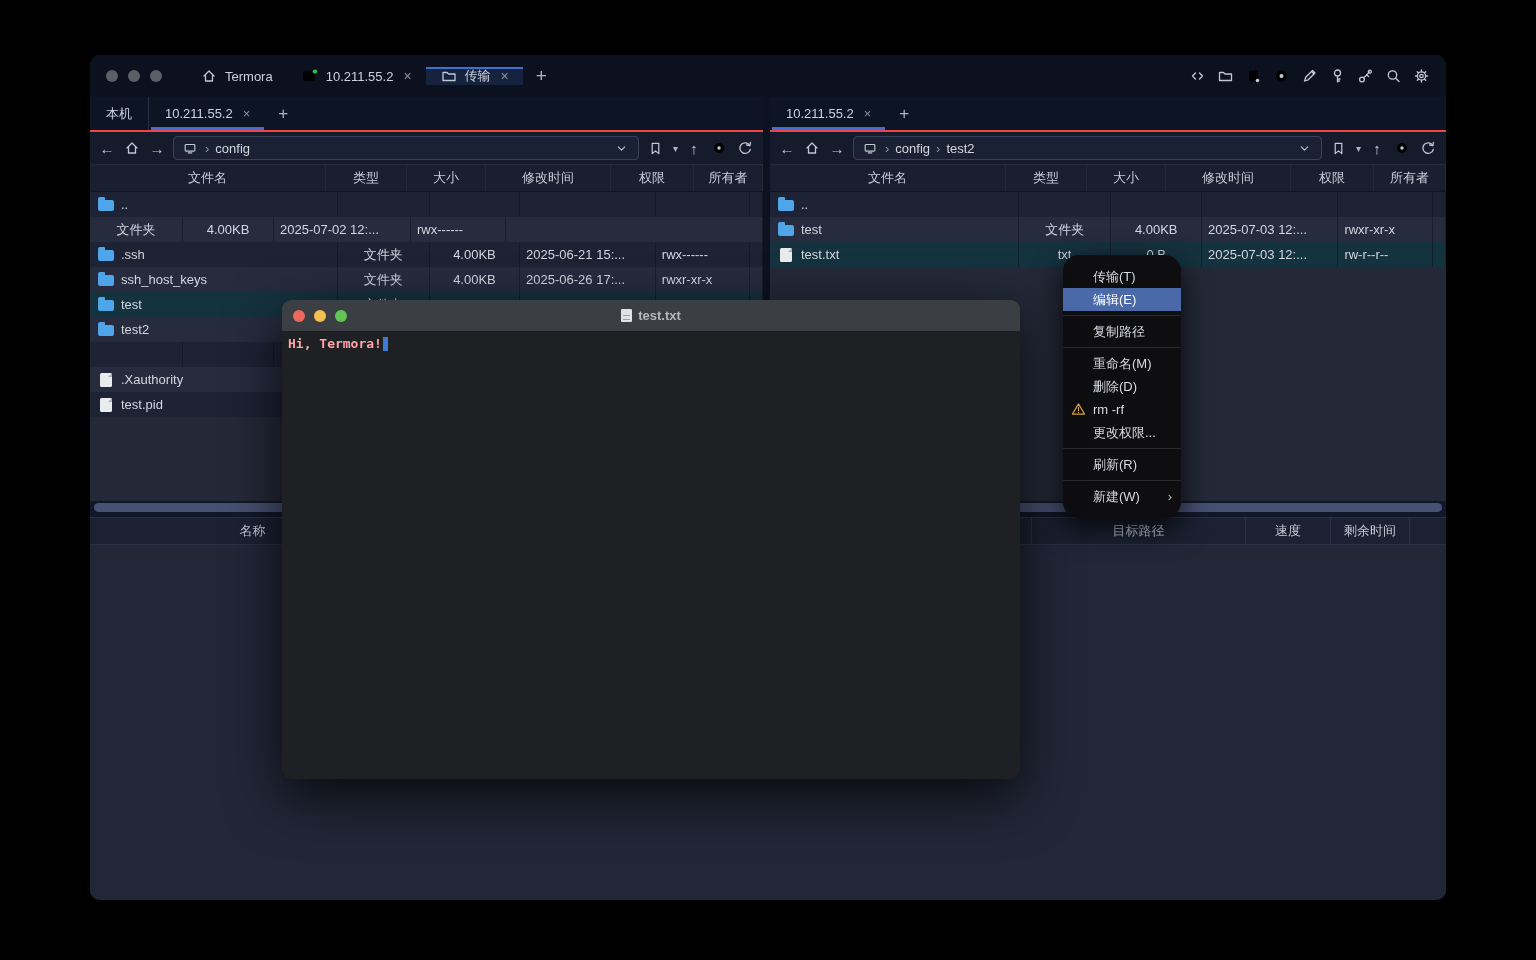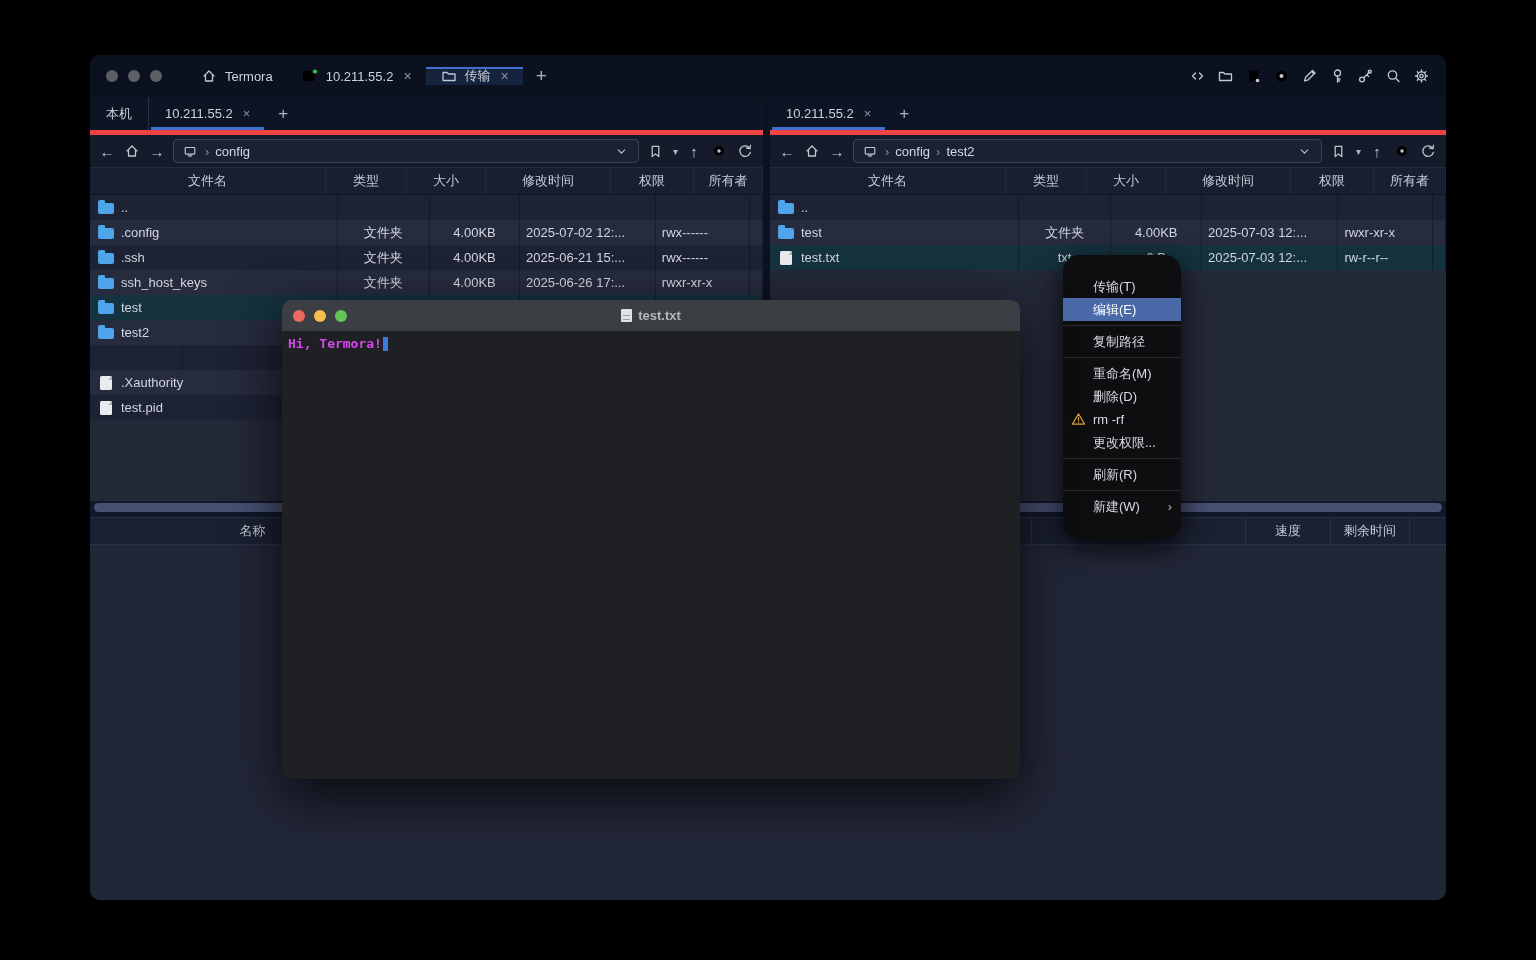--- a/index.html
+++ b/index.html
@@ -16,21 +16,21 @@
   .mtab.active{background:#16233f;box-shadow:inset 0 2px 0 #3f6fd1}
   .mplus{display:flex;align-items:center;padding:0 13px;color:#aeb4c2;font-size:19px}
   .right-icons{margin-left:auto;display:flex;align-items:center;gap:10px;padding-right:16px}
   .ricon{display:flex;align-items:center;justify-content:center;width:18px;height:18px}
   svg.ico{stroke:#c3c8d2;fill:none;stroke-width:1.3;stroke-linecap:round;stroke-linejoin:round}
   
   .panel{position:absolute;top:42px;height:404px;background:#242938;overflow:hidden}
   .panel.left{left:0;width:673px}
   .panel.right{left:680px;width:676px}
   .panel-gap{position:absolute;left:673px;top:42px;width:7px;height:404px;background:#0c1220}
-  .ptabs{height:33px;background:#0d1424;display:flex;align-items:stretch;border-bottom:5px solid #ef4444}
+  .ptabs{height:33px;background:#0d1424;display:flex;align-items:stretch;border-bottom:2px solid #ef4444}
   .ptab{display:flex;align-items:center;gap:8px;padding:0 16px;font-size:13px;color:#ccd2dc;position:relative}
   .ptab .x{color:#8c93a3;font-size:13px;margin-left:2px}
   .ptab.divided{border-right:1px solid #27304a}
   .ptab.active::after{content:'';position:absolute;left:2px;right:2px;bottom:0;height:3px;background:#3f6fd1}
   .pplus{display:flex;align-items:center;padding:0 12px;color:#aeb4c2;font-size:17px}
   .ptoolbar{height:32px;background:#151b2b;display:flex;align-items:center;padding:0 9px;gap:8px;color:#c3c8d2}
   .navg{font-size:15px;color:#c3c8d2;width:16px;text-align:center}
   .combobox{flex:1;height:22px;border:1px solid #3b4258;background:#1a2134;border-radius:4px;
     display:flex;align-items:center;padding:0 7px;gap:6px;font-size:13px;color:#d4d8e0}
   .crumb-sep{color:#8a92a6;font-size:13px}
@@ -56,39 +56,39 @@
   
   .splitter-track{position:absolute;left:0;right:0;top:446px;height:16px;background:#121829}
   .splitter{position:absolute;left:4px;right:4px;top:448px;height:9px;background:#465071;border-radius:5px}
   .transfer-head{position:absolute;left:0;right:0;top:462px;height:28px;background:#1b2132;display:flex;
     font-size:13px;color:#c6ccd8;border-top:1px solid #2a3147;border-bottom:1px solid #2a3147;box-sizing:border-box}
   .tcell{display:flex;align-items:center;justify-content:center;border-right:1px solid #2a3147}
   .t-name{width:325px}.t-fill{width:615px}.t-target{width:213px}.t-speed{width:84px}.t-remain{width:78px}.t-end{flex:1;border-right:none}
   .transfer-body{position:absolute;left:0;right:0;top:491px;bottom:0;background:#222738;border-radius:0 0 10px 10px}
   
   .cmenu{position:absolute;left:1063px;top:255px;width:118px;background:#0e0e11;border-radius:16px;
-    padding:20px 0;box-shadow:0 10px 30px rgba(0,0,0,.8);z-index:40;font-size:13px;color:#d8dbe2}
+    padding:10px 0;box-shadow:0 10px 30px rgba(0,0,0,.8);z-index:40;font-size:13px;color:#d8dbe2}
   .mi{height:23px;display:flex;align-items:center;padding-left:30px;position:relative}
   .mi.hl{background:#4a69a8;color:#fff}
   .mi .warn{position:absolute;left:8px;top:4px}
   .mi .sub{position:absolute;right:9px;color:#aeb4c0;font-size:13px}
   .msep{height:1px;background:#2a2a2f;margin:4px 0}
   
   .editor{position:absolute;left:282px;top:300px;width:738px;height:479px;z-index:50;border-radius:9px;
     box-shadow:0 18px 55px rgba(0,0,0,.75);background:#1f2023}
   .etitle{height:31px;background:#3b3e42;border-radius:9px 9px 0 0;display:flex;align-items:center;position:relative}
   .elights{display:flex;gap:9px;padding-left:11px;z-index:2}
   .el{width:12px;height:12px;border-radius:50%}
   .el.r{background:#ec6a5d}.el.y{background:#f4bf4f}.el.g{background:#61c554}
   .ettl{position:absolute;left:0;right:0;display:flex;justify-content:center;align-items:center;gap:6px;
     color:#b4b7bc;font-size:13px;font-weight:700}
   .ic-doc{width:11px;height:13px;background:#dfe2e6;border-radius:1px;
     background-image:repeating-linear-gradient(#dfe2e6 0 3px,#9aa0a8 3px 4px);background-size:7px 100%;background-position:2px 3px;background-repeat:no-repeat}
   .econtent{padding:5px 6px;font-family:"DejaVu Sans Mono","Liberation Mono",monospace;font-size:13px;
-    font-weight:700;color:#d946ef;line-height:16px}
+    font-weight:700;color:#fca5a5;line-height:16px}
   .cursor{display:inline-block;width:5px;height:14px;background:#3e7bd6;margin-left:1px;vertical-align:text-bottom}
 </style>
 </head>
 <body>
 
 <div class="app">
 
   <div class="main-tabbar">
     <div class="traffic">
       <span class="tl"></span>
@@ -253,24 +253,20 @@
             <span class="ic-folder"></span>
             <span>..</span>
           </div>
         <div class="fcell center c-type"></div>
         <div class="fcell center c-size"></div>
         <div class="fcell c-mtime"></div>
         <div class="fcell c-perm"></div>
         <div class="fcell c-owner"></div>
       </div>
       <div class="frow">
-        <div class="fcell name c-name">
-            <span class="ic-folder"></span>
-            <span>.config</span>
-          </div>
         <div class="fcell center c-type">文件夹</div>
         <div class="fcell center c-size">4.00KB</div>
         <div class="fcell c-mtime">2025-07-02 12:...</div>
         <div class="fcell c-perm">rwx------</div>
         <div class="fcell c-owner"></div>
       </div>
       <div class="frow">
         <div class="fcell name c-name">
             <span class="ic-folder"></span>
             <span>.ssh</span>

